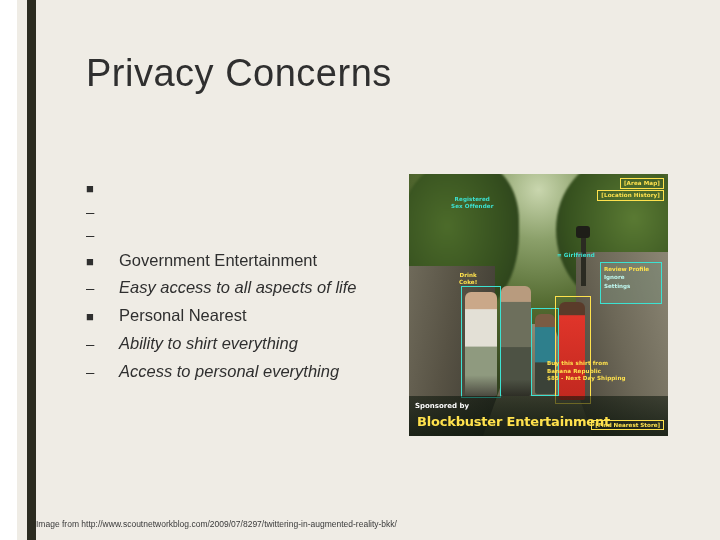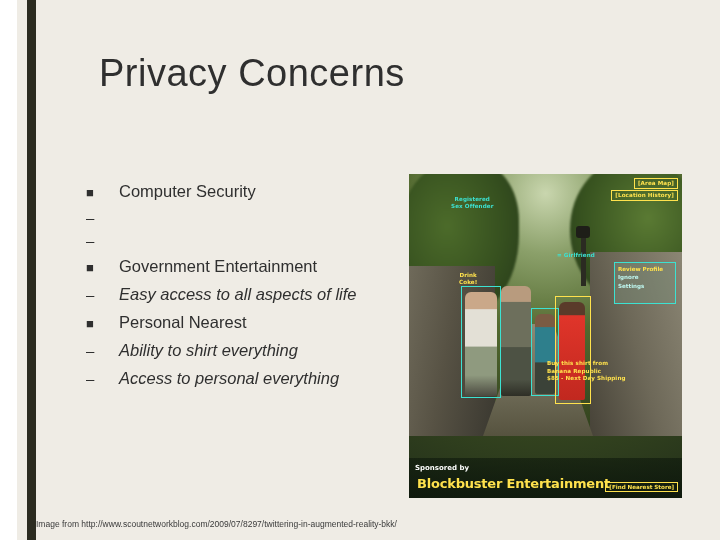--- a/index.html
+++ b/index.html
@@ -33,21 +33,21 @@
   .left-dark-bar {
     position: absolute;
     left: 27px;
     top: 0;
     width: 9px;
     height: 540px;
     background: #2b2b20;
   }
   .title {
     position: absolute;
-    left: 99px;
+    left: 86px;
     top: 52px;
     font-size: 38px;
     color: #2f2f2f;
     letter-spacing: 0.5px;
     font-weight: normal;
     white-space: nowrap;
   }
   .bullets {
     position: absolute;
     left: 86px;
@@ -78,24 +78,23 @@
   .bullet-text.italic {
     font-style: italic;
   }
 
   
   .photo {
     position: absolute;
     left: 409px;
     top: 174px;
     width: 259px;
-    height: 324px;
+    height: 262px;
     background: #2f3b25;
     overflow: hidden;
-    padding-left: 14px;
   }
   .sky {
     position: absolute;
     left: 0; top: 0;
     width: 100%; height: 100%;
     background:
       radial-gradient(circle at 50% 6%, #c9d6ae 0%, #8ba06a 18%, #52692f 42%, #34441f 70%, #23301a 100%);
   }
   .foliage-left {
     position: absolute;
@@ -292,21 +291,20 @@
 
   <div class="left-white-bar"></div>
   <div class="left-dark-bar"></div>
 
   <div class="title">Privacy Concerns</div>
 
   <div class="bullets">
 
     <div class="bullet-row">
       <span class="bullet-marker">■</span>
-      <span class="bullet-text">Computer Security</span>
     </div>
 
     <div class="bullet-row">
       <span class="bullet-marker dash">–</span>
     </div>
 
     <div class="bullet-row">
       <span class="bullet-marker dash">–</span>
     </div>
 

